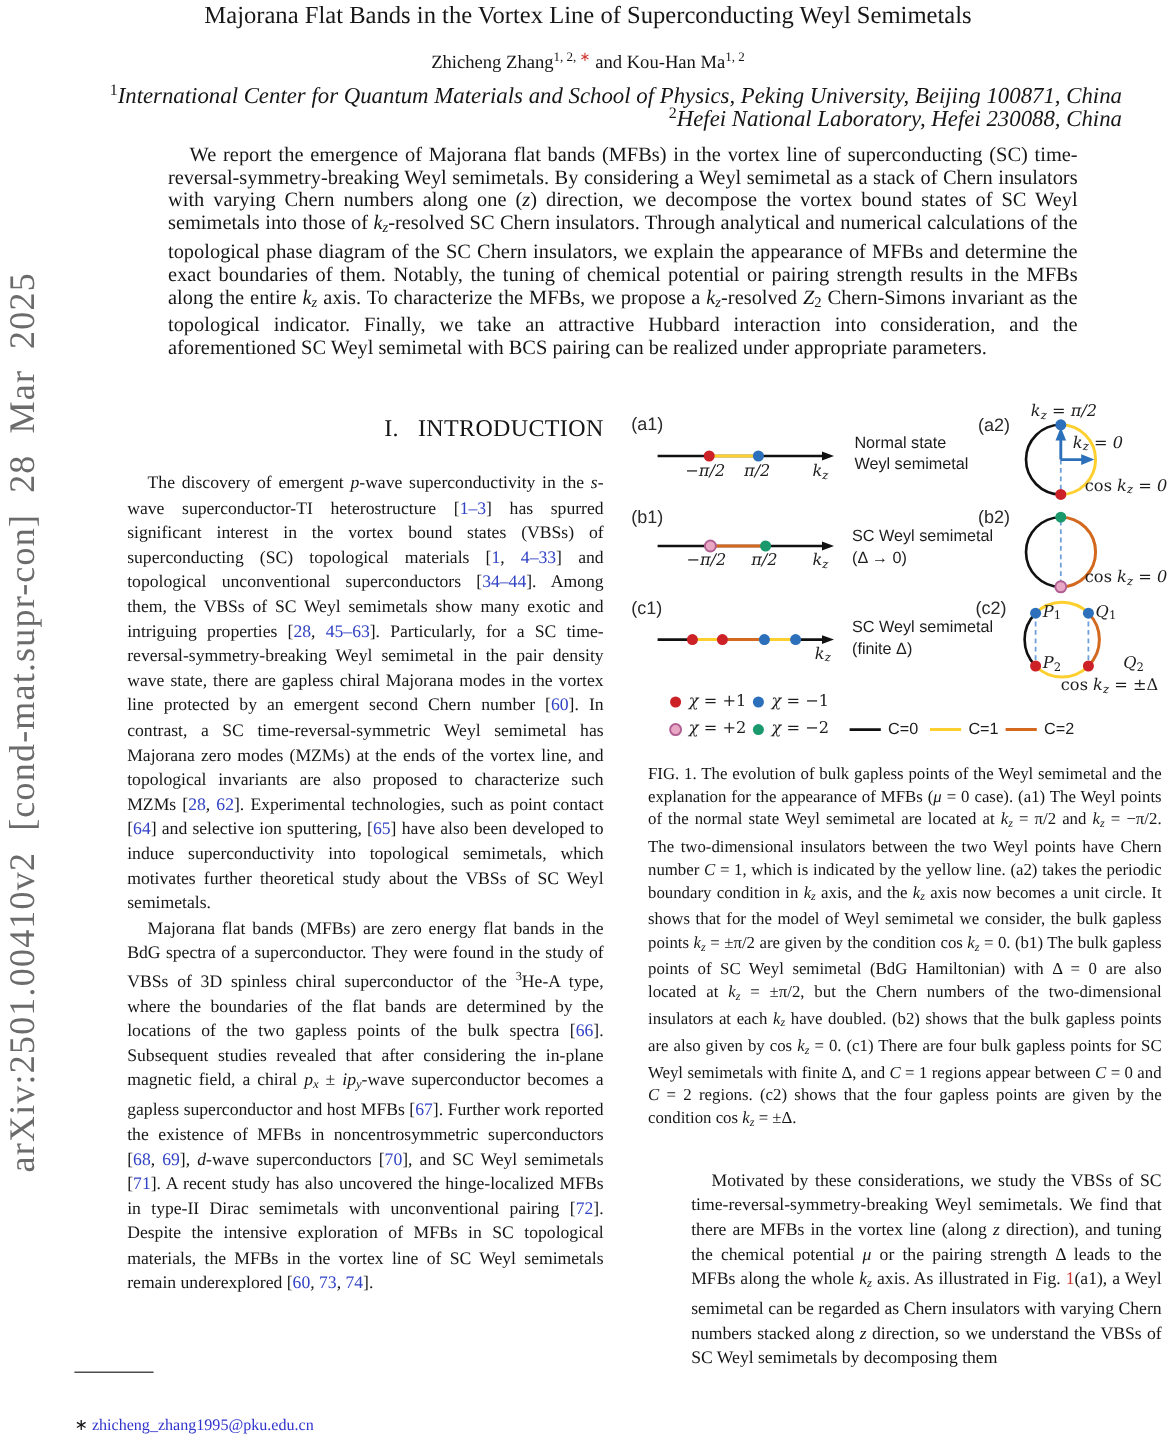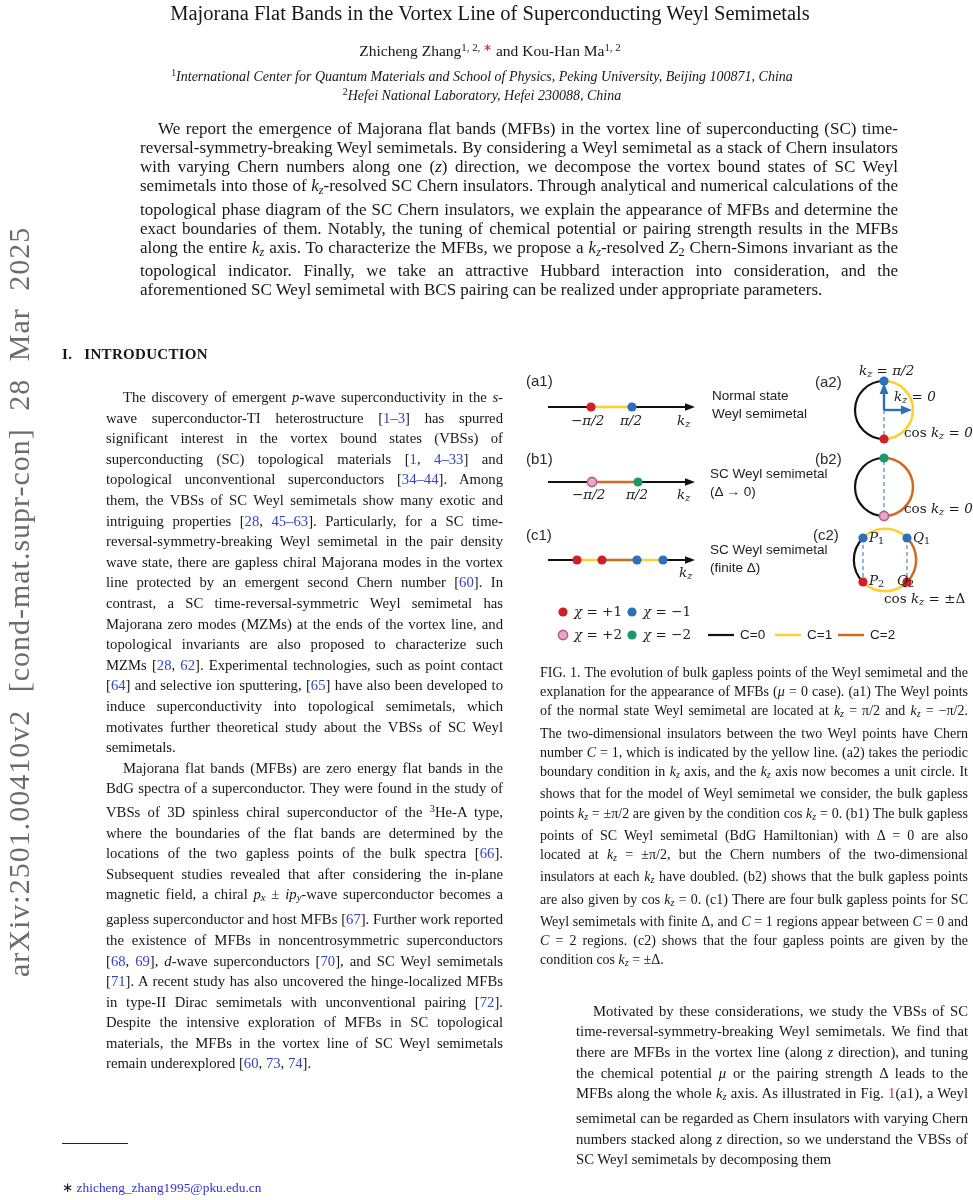--- a/index.html
+++ b/index.html
@@ -18,43 +18,43 @@
   
   .title{
     position:absolute;top:2px;left:60px;width:860px;margin:0;
     text-align:center;font-size:20.5px;font-weight:normal;
   }
   .authors{
     position:absolute;top:41px;left:60px;width:860px;
     text-align:center;font-size:15.5px;
   }
   .affil{
-    position:absolute;left:52px;width:860px;text-align:center;font-size:14px;
+    position:absolute;left:75px;width:860px;text-align:right;font-size:19px;
   }
   .affil1{top:67px}.affil2{top:86px}
   
   .abstract{
     position:absolute;top:119px;left:140px;width:758px;
     font-size:17px;line-height:19px;text-align:justify;text-indent:18px;
   }
   
   .col-left{position:absolute;top:340px;left:62px;width:441px;height:860px;}
   .col-right{position:absolute;top:340px;left:532px;width:436px;height:860px;}
   .sec-heading{
-    text-align:left;font-weight:bold;font-size:15px;margin:6px 0 24px 0;
+    text-align:right;font-weight:normal;font-size:20px;margin:6px 0 24px 0;
     white-space:pre;letter-spacing:.3px;
   }
   .body-p{
     margin:0;font-size:14.7px;line-height:20.6px;text-align:justify;
   }
   .indent{text-indent:17px;margin-left:44px;}
   .foot-rule{position:absolute;top:803px;left:0;width:66px;border-top:1.4px solid #222;}
   .footnote{position:absolute;top:840px;left:0;font-size:13.4px;}
   
-  .figure{position:relative;margin-left:-10px;width:445px;height:292px;margin-top:27px;}
+  .figure{position:relative;margin-left:-10px;width:445px;height:292px;}
   .fig-svg{position:absolute;left:0;top:0;}
   .flabel{
     position:absolute;font-family:"Liberation Sans",sans-serif;
     font-size:13.5px;color:#1c1c1c;white-space:nowrap;line-height:1.1;
   }
   .ftag{font-size:15px;color:#2a2a2a;}
   .fmath{font-family:"DejaVu Serif",serif;font-style:italic;font-size:13.5px;}
   .caption{
     margin-top:4px;margin-left:8px;width:428px;
     font-size:14px;line-height:19.15px;text-align:justify;
@@ -204,21 +204,21 @@
 
     <div class="flabel fmath" style="left:382px;top:134px"><span class="sg-u">cos </span><span class="sg-i">k</span><span class="sg-sb">z</span><span> = 0</span></div>
 
     <div class="flabel fmath" style="left:157px;top:198px"><span class="sg-i">k</span><span class="sg-sb">z</span></div>
     <div class="flabel" style="left:188px;top:176px">SC Weyl semimetal</div>
     <div class="flabel" style="left:188px;top:194px">(finite Δ)</div>
 
     <div class="flabel fmath" style="left:347px;top:163px"><span class="sg-i">P</span><span class="sg-su">1</span></div>
     <div class="flabel fmath" style="left:391px;top:163px"><span class="sg-i">Q</span><span class="sg-su">1</span></div>
     <div class="flabel fmath" style="left:347px;top:206px"><span class="sg-i">P</span><span class="sg-su">2</span></div>
-    <div class="flabel fmath" style="left:375px;top:206px"><span class="sg-i">Q</span><span class="sg-su">2</span></div>
+    <div class="flabel fmath" style="left:414px;top:206px"><span class="sg-i">Q</span><span class="sg-su">2</span></div>
     <div class="flabel fmath" style="left:362px;top:224px"><span class="sg-u">cos </span><span class="sg-i">k</span><span class="sg-sb">z</span><span class="sg-u"> = ±Δ</span></div>
 
     <div class="flabel fmath" style="left:52px;top:237px"><span class="sg-i">χ</span><span class="sg-u"> = +1</span></div>
     <div class="flabel fmath" style="left:121px;top:237px"><span class="sg-i">χ</span><span class="sg-u"> = −1</span></div>
     <div class="flabel fmath" style="left:52px;top:260px"><span class="sg-i">χ</span><span class="sg-u"> = +2</span></div>
     <div class="flabel fmath" style="left:121px;top:260px"><span class="sg-i">χ</span><span class="sg-u"> = −2</span></div>
     <div class="flabel" style="left:218px;top:261px">C=0</div>
     <div class="flabel" style="left:285px;top:261px">C=1</div>
     <div class="flabel" style="left:348px;top:261px">C=2</div>
   </div>

